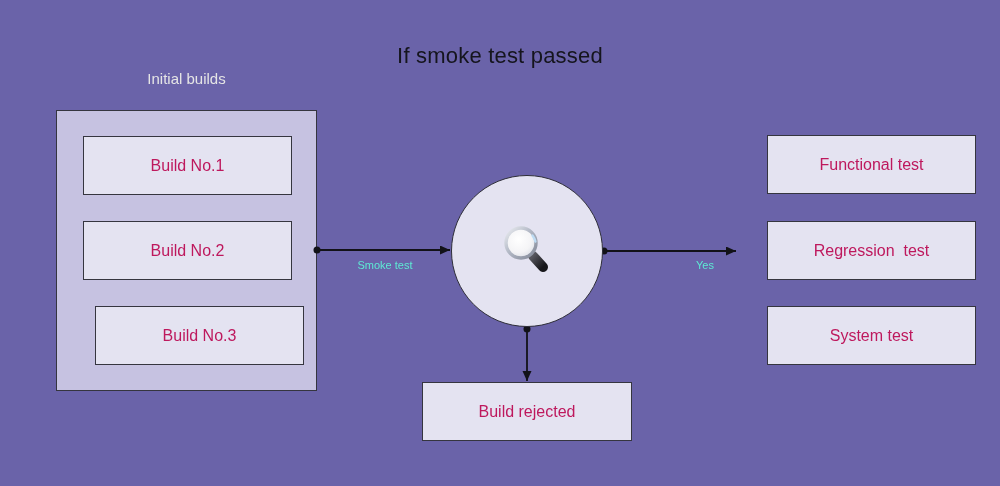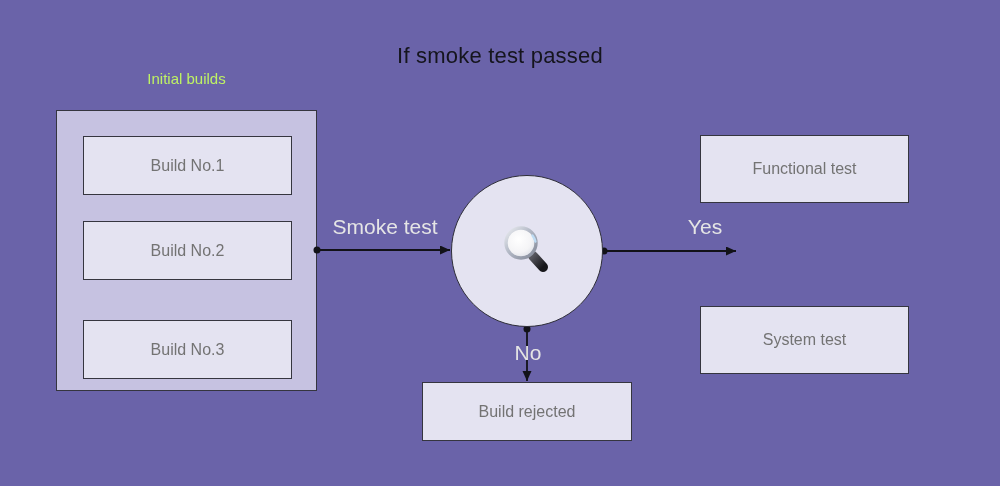--- a/index.html
+++ b/index.html
@@ -24,47 +24,47 @@
     font-weight: 500;
     letter-spacing: 0.2px;
     color: #15151D;
   }
   .group-label {
     position: absolute;
     left: 56px; top: 70px;
     width: 261px;
     text-align: center;
     font-size: 15px;
-    color: #bef264;
+    color: #e5e5e5;
   }
   .group-box {
     position: absolute;
     left: 56px; top: 110px;
     width: 261px; height: 281px;
     background: #C6C2E1;
     border: 1.5px solid #35353F;
     box-sizing: border-box;
   }
   .node {
     position: absolute;
     display: flex;
     align-items: center;
     justify-content: center;
     background: #E4E3F1;
     border: 1.5px solid #35353F;
     box-sizing: border-box;
     font-size: 16px;
-    color: #737373;
+    color: #be185d;
     white-space: pre;
   }
   .build-node { left: 83px; width: 209px; height: 59px; }
   #build-1 { top: 136px; }
   #build-2 { top: 221px; text-align: center; }
-  #build-3 { top: 320px; }
-  .test-node { left: 700px; width: 209px; height: 68px; }
+  #build-3 { top: 306px; margin-left: 12px; }
+  .test-node { left: 767px; width: 209px; height: 59px; }
   #test-1 { top: 135px; }
   #test-2 { top: 221px; }
   #test-3 { top: 306px; }
   #rejected-node { left: 422px; top: 382px; width: 210px; height: 59px; }
   .decision-circle {
     position: absolute;
     left: 451px; top: 175px;
     width: 152px; height: 152px;
     border-radius: 50%;
     background: #E4E3F1;
@@ -76,23 +76,24 @@
   }
   .edges-layer {
     position: absolute;
     left: 0; top: 0;
     width: 1000px; height: 486px;
     pointer-events: none;
   }
   .edge-label {
     position: absolute;
     transform: translate(-50%, -50%);
-    font-size: 21px;
-    color: #e5e5e5;
+    font-size: 11px;
+    color: #5eead4;
     white-space: nowrap;
+    margin-top: 38px;
   }
   #edge-label-smoke { left: 385px; top: 227px; }
   #edge-label-yes   { left: 705px; top: 227px; }
   #edge-label-no    { left: 528px; top: 353px; }
 </style>
 </head>
 <body>
 
 <div id="canvas">
 
@@ -149,17 +150,18 @@
       <circle cx="19" cy="19" r="15" fill="url(#lensG)" stroke="url(#rimG2)" stroke-width="3.4"></circle>
       <path d="M30.5 11.5 A 15 15 0 0 1 33.4 17.6" fill="none" stroke="#bedcf4" stroke-width="2.4" stroke-linecap="round"></path>
     </svg>
   </div>
 
   <div class="edge-label" id="edge-label-smoke">Smoke test</div>
   <div class="edge-label" id="edge-label-yes">Yes</div>
   <div class="edge-label" id="edge-label-no">No</div>
 
   <div class="node test-node" id="test-1">Functional test</div>
+  <div class="node test-node" id="test-2">Regression  test</div>
   <div class="node" id="rejected-node">Build rejected</div>
 
   <div class="node test-node" id="test-3">System test</div>
 
 </div>
 
 </body></html>

